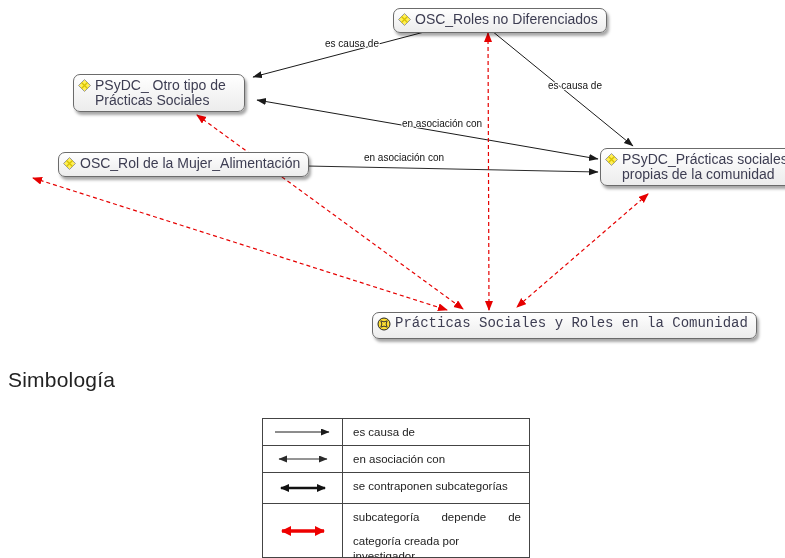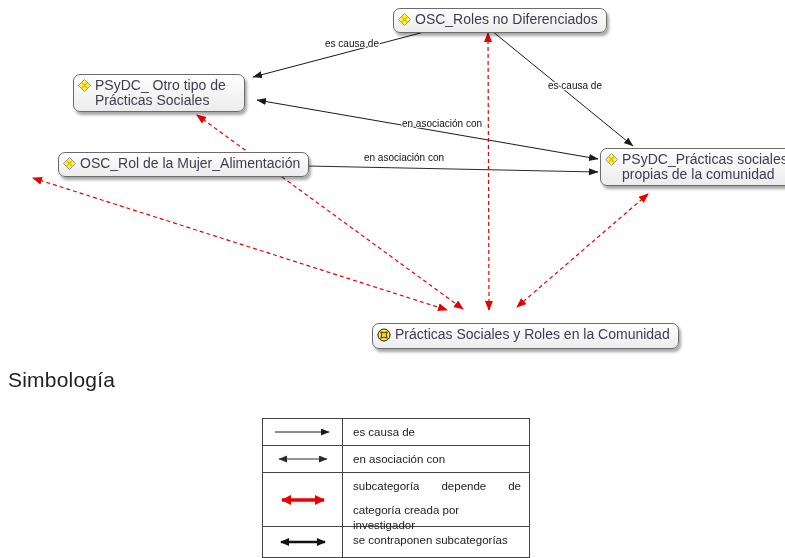--- a/index.html
+++ b/index.html
@@ -24,21 +24,21 @@
     box-shadow:2px 3px 3px rgba(0,0,0,0.35);
     padding:3px 8px 3px 4px;
     font-size:14px;line-height:15px;color:#3d3d52;
     box-sizing:border-box;
   }
   .node .icon{flex:0 0 auto;margin-top:1px;}
   #node-roles-no-diferenciados{left:393px;top:8px;}
   #node-otro-tipo-practicas{left:73px;top:74px;width:172px;}
   #node-rol-mujer{left:14px;top:152px;margin-left:44px;}
   #node-practicas-propias{left:600px;top:148px;width:215px;}
-  #node-categoria{left:372px;top:323px;}
+  #node-categoria{left:372px;top:312px;font-family:Liberation Mono, monospace;}
   
   .symb-title{
     position:absolute;left:8px;top:368px;
     font-size:21px;color:#222;letter-spacing:.2px;
   }
   .legend{
     position:absolute;left:262px;top:418px;width:268px;
     border:1px solid #444;box-sizing:border-box;background:#fff;
   }
   .legend-row{
@@ -164,43 +164,43 @@
               <path d="M0,0 L8.5,3.5 L0,7 z" fill="#2a2a2a"></path>
             </marker>
           </defs>
         <line x1="7" y1="6" x2="55" y2="6" stroke="#2a2a2a" stroke-width="1" marker-start="url(#lab2)" marker-end="url(#lab2)"></line>
       </svg>
     </div>
     <div class="legend-txt r2">en asociación con</div>
   </div>
 
   <div class="legend-row">
+    <div class="legend-sym r4">
+      <svg width="62" height="14" viewBox="0 0 62 14">
+        <defs>
+            <marker id="lab4" markerWidth="11" markerHeight="10" refX="8" refY="4" orient="auto-start-reverse" markerUnits="userSpaceOnUse">
+              <path d="M0,0 L9,4 L0,8 z" fill="#111"></path>
+            </marker>
+          </defs>
+        <line x1="9" y1="7" x2="53" y2="7" stroke="#111" stroke-width="2.4" marker-start="url(#lab4)" marker-end="url(#lab4)"></line>
+      </svg>
+    </div>
+    <div class="legend-txt r4">se contraponen subcategorías</div>
+  </div>
+
+  <div class="legend-row">
     <div class="legend-sym r3">
       <svg width="62" height="18" viewBox="0 0 62 18">
         <defs>
             <marker id="lab3" markerWidth="12" markerHeight="12" refX="9" refY="5" orient="auto-start-reverse" markerUnits="userSpaceOnUse">
               <path d="M0,0 L10,5 L0,10 z" fill="#ee0000"></path>
             </marker>
           </defs>
         <line x1="10" y1="9" x2="52" y2="9" stroke="#ee0000" stroke-width="3.5" marker-start="url(#lab3)" marker-end="url(#lab3)"></line>
       </svg>
     </div>
     <div class="legend-txt r3">
       <div class="just">subcategoría depende de</div>
       <div class="l2">categoría creada por investigador</div>
     </div>
   </div>
 
-  <div class="legend-row">
-    <div class="legend-sym r4">
-      <svg width="62" height="14" viewBox="0 0 62 14">
-        <defs>
-            <marker id="lab4" markerWidth="11" markerHeight="10" refX="8" refY="4" orient="auto-start-reverse" markerUnits="userSpaceOnUse">
-              <path d="M0,0 L9,4 L0,8 z" fill="#111"></path>
-            </marker>
-          </defs>
-        <line x1="9" y1="7" x2="53" y2="7" stroke="#111" stroke-width="2.4" marker-start="url(#lab4)" marker-end="url(#lab4)"></line>
-      </svg>
-    </div>
-    <div class="legend-txt r4">se contraponen subcategorías</div>
-  </div>
-
 </div>
 
 </body></html>

